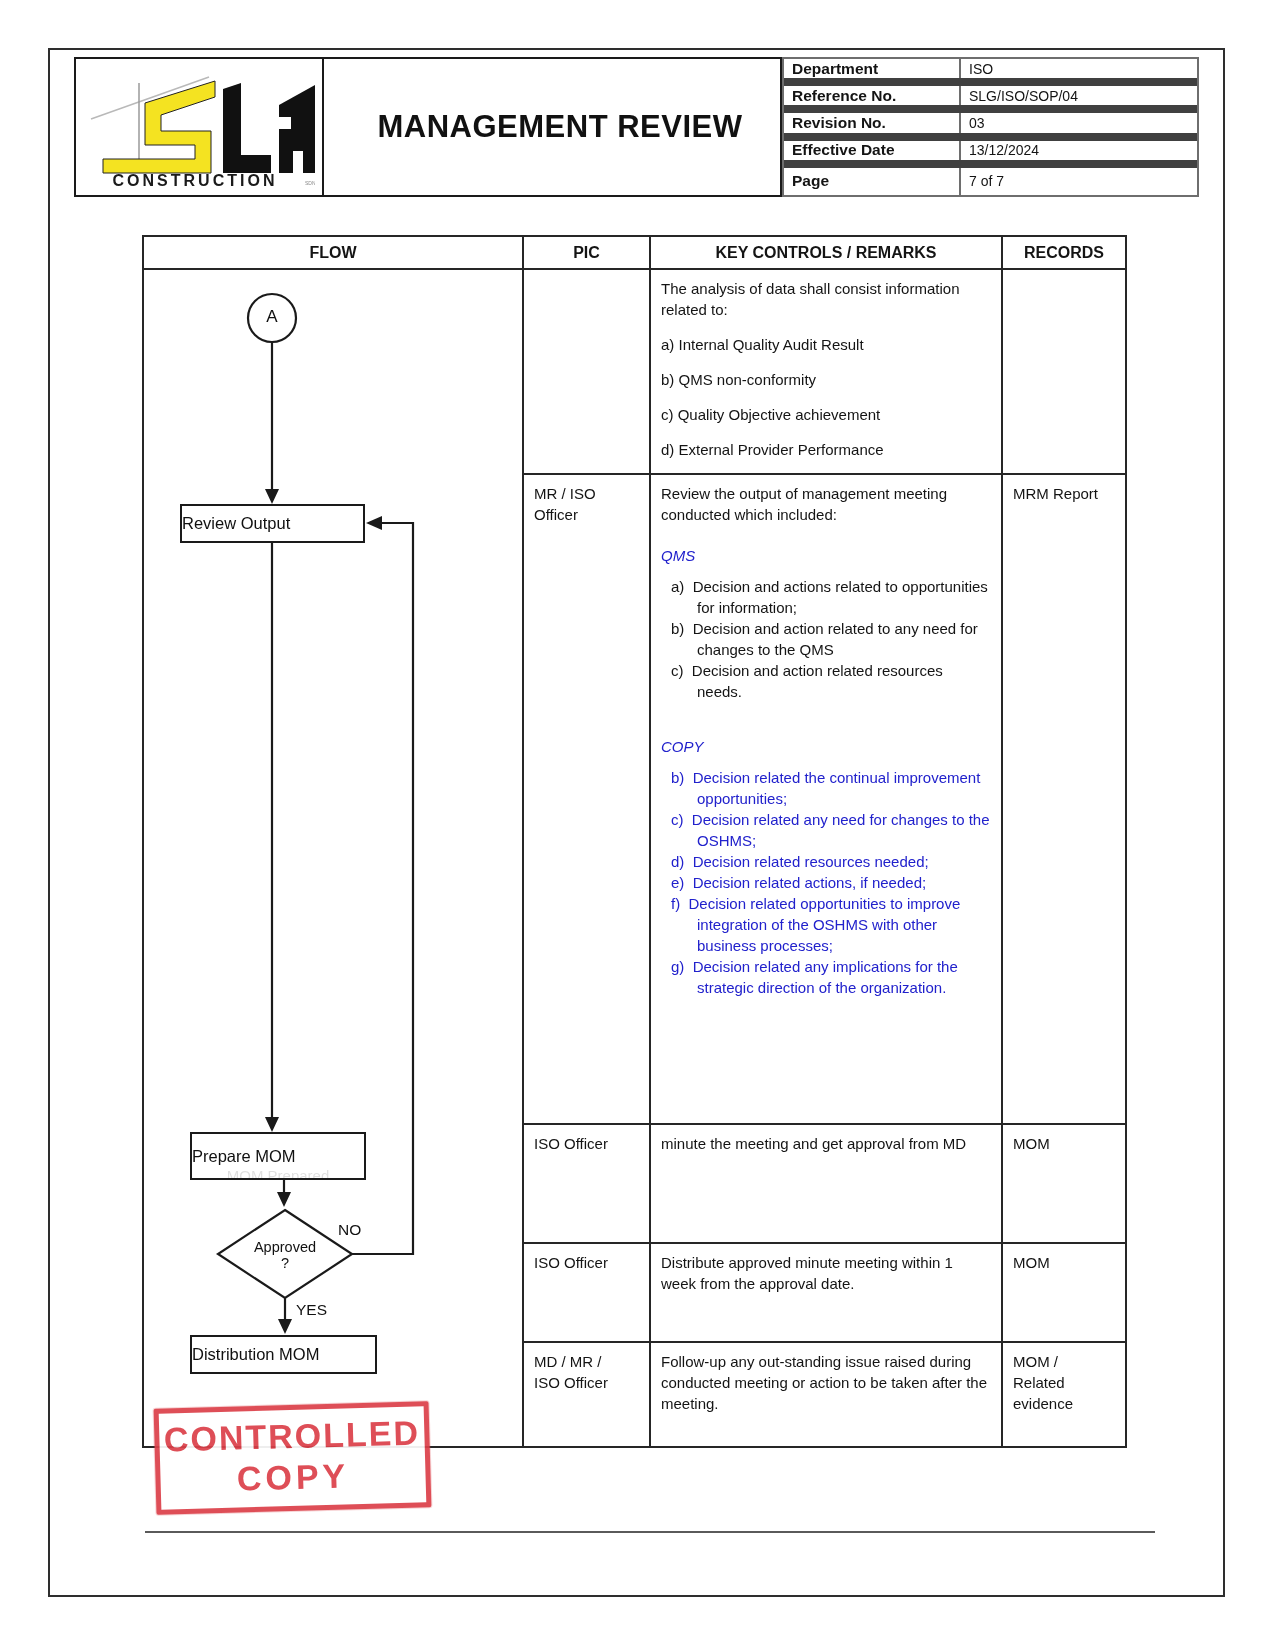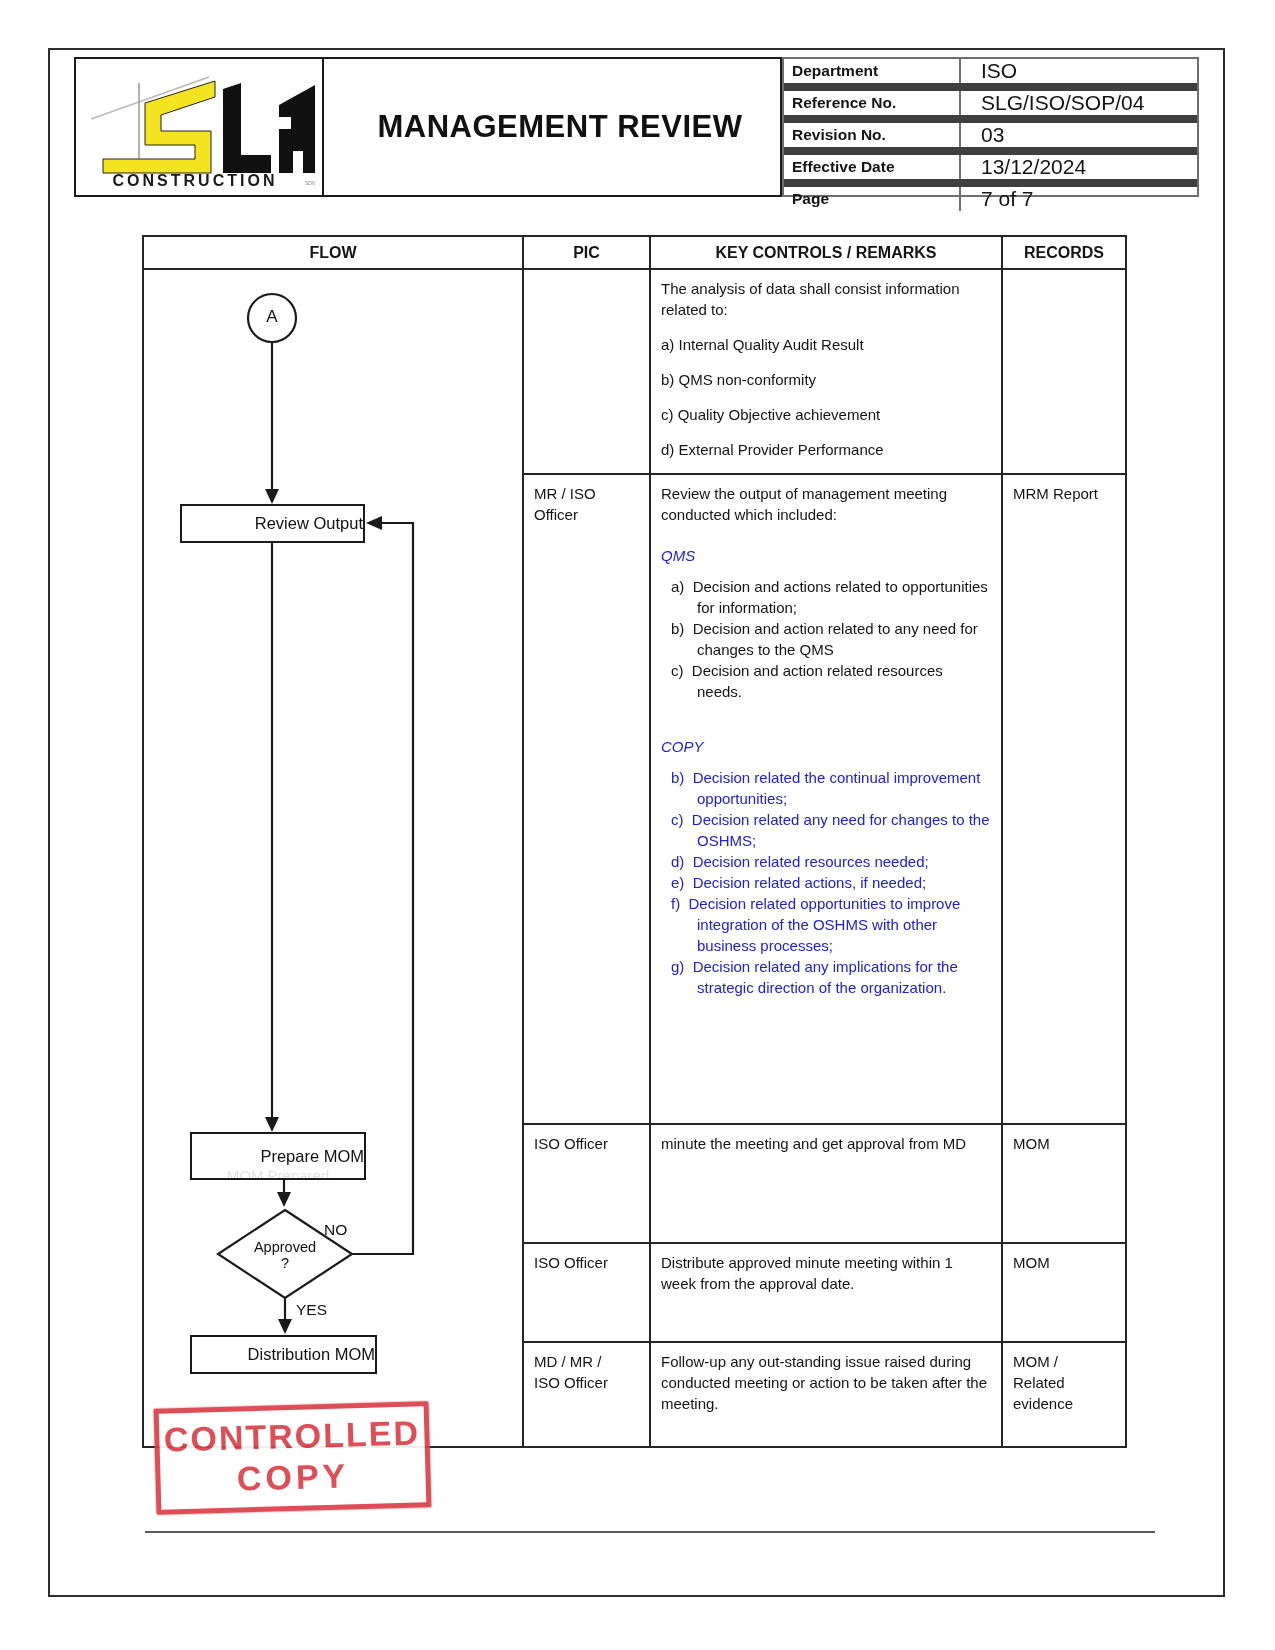--- a/index.html
+++ b/index.html
@@ -14,21 +14,21 @@
   .hdr-left{left:74px;top:57px;width:708px;height:140px;border:2px solid #1a1a1a;display:flex;}
   .logo-cell{width:246px;height:100%;border-right:2px solid #1a1a1a;display:flex;align-items:flex-start;justify-content:center;}
   .title-cell{flex:1;display:flex;align-items:center;justify-content:center;padding-left:16px;}
   .doc-title{font-size:31px;font-weight:bold;letter-spacing:.5px;color:#111;}
   .hdr-info{left:782px;top:57px;width:417px;height:140px;border:2px solid #6e6e6e;display:grid;
             grid-template-rows:repeat(5,1fr);}
   .info-row{display:flex;border-bottom:8px solid #404040;}
   .info-row:last-child{border-bottom:none;}
   .info-label{width:167px;border-right:2px solid #6e6e6e;font-weight:bold;font-size:15.5px;
               display:flex;align-items:center;padding-left:8px;}
-  .info-value{flex:1;font-size:21px;display:flex;align-items:center;padding-left:20px;}
+  .info-value{flex:1;font-size:14px;display:flex;align-items:center;padding-left:8px;}
 
   
   .main-table{left:142px;top:235px;width:985px;height:1213px;border:2px solid #262626;display:grid;
               grid-template-columns:380px 127px 352px 1fr;
               grid-template-rows:33px 205px 650px 119px 99px 1fr;}
   .cell{box-sizing:border-box;border-right:2px solid #262626;border-bottom:2px solid #262626;
         padding:8px 10px;font-size:15px;line-height:21px;overflow:hidden;}
   .cell.last-col{border-right:none;}
   .cell.last-row{border-bottom:none;}
   .th{display:flex;align-items:center;justify-content:center;font-weight:bold;font-size:16px;padding:0;}
@@ -37,31 +37,31 @@
   .p{margin:0 0 14px 0;}
   .p:last-child{margin-bottom:0;}
   .intro{margin:0 0 20px 0;}
   .sect{color:#2121cc;margin:12px 0 10px 0;font-style:italic;}
   .li{padding-left:36px;text-indent:-26px;white-space:pre-wrap;margin:0;}
   .li.blue{color:#2121cc;}
   .gap{height:22px;}
 
   
   .flow-svg{left:142px;top:235px;width:382px;height:1213px;}
-  .fc-box{border:2px solid #1a1a1a;background:#fff;display:flex;align-items:center;justify-content:flex-end;
+  .fc-box{border:2px solid #1a1a1a;background:#fff;display:flex;align-items:center;justify-content:flex-start;
           font-size:16.5px;color:#111;}
   .box-review{left:180px;top:504px;width:185px;height:39px;}
   .box-prepare{left:190px;top:1132px;width:172px;height:44px;position:absolute;}
   .box-dist{left:190px;top:1335px;width:187px;height:39px;}
   .ghost{position:absolute;left:0;right:0;bottom:0;height:9px;overflow:hidden;text-align:center;
          font-size:15px;line-height:14px;color:#000;opacity:.12;}
   .node-a-label{left:258px;top:307px;width:28px;text-align:center;font-size:17px;color:#111;}
   .decision-label{left:218px;top:1239px;width:134px;text-align:center;font-size:14.5px;line-height:16px;color:#111;}
   .edge-label{font-size:15.5px;color:#111;}
-  .lbl-no{left:324px;top:1221px;}
+  .lbl-no{left:338px;top:1221px;}
   .lbl-yes{left:296px;top:1301px;}
 
   
   .stamp{left:155px;top:1405px;width:275px;height:106px;border:5px solid #dc4049;background:#fff;
          transform:rotate(-1.6deg);color:#dc4049;text-align:center;opacity:.92;border-radius:2px;
          box-shadow:0 0 0 1px rgba(220,64,73,.25);}
   .stamp-line1{font-size:34px;font-weight:bold;letter-spacing:2px;margin-top:7px;}
   .stamp-line2{font-size:34px;font-weight:bold;letter-spacing:4px;margin-top:2px;}
 
   .footer-line{left:145px;top:1531px;width:1010px;height:0;border-top:2px solid #5a5a5a;}

